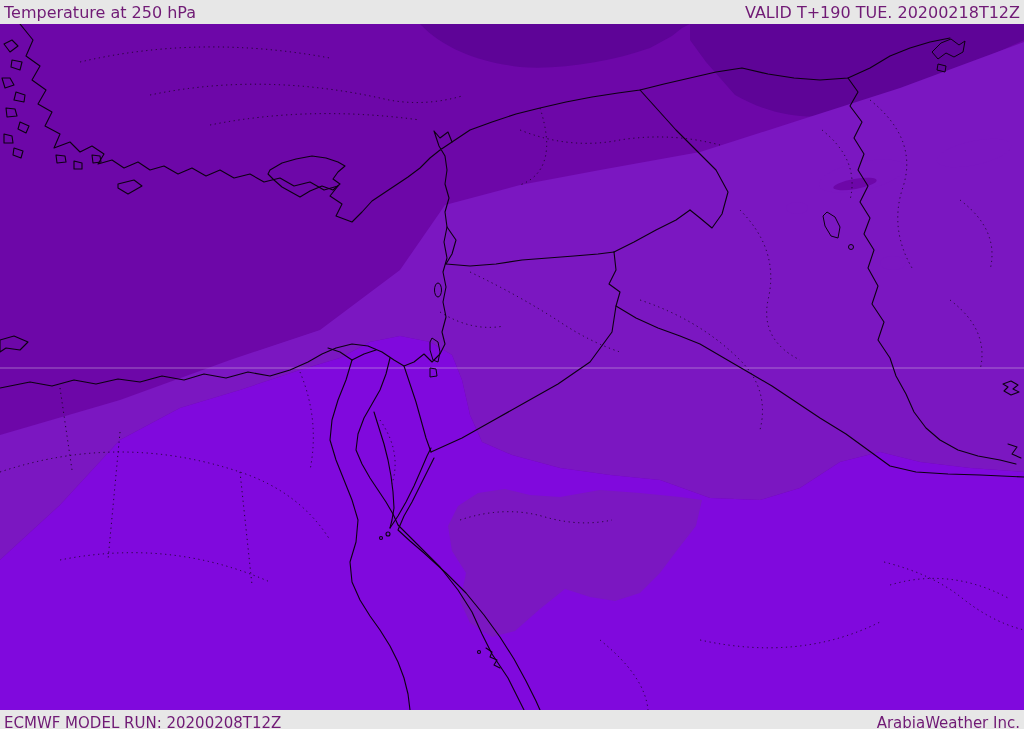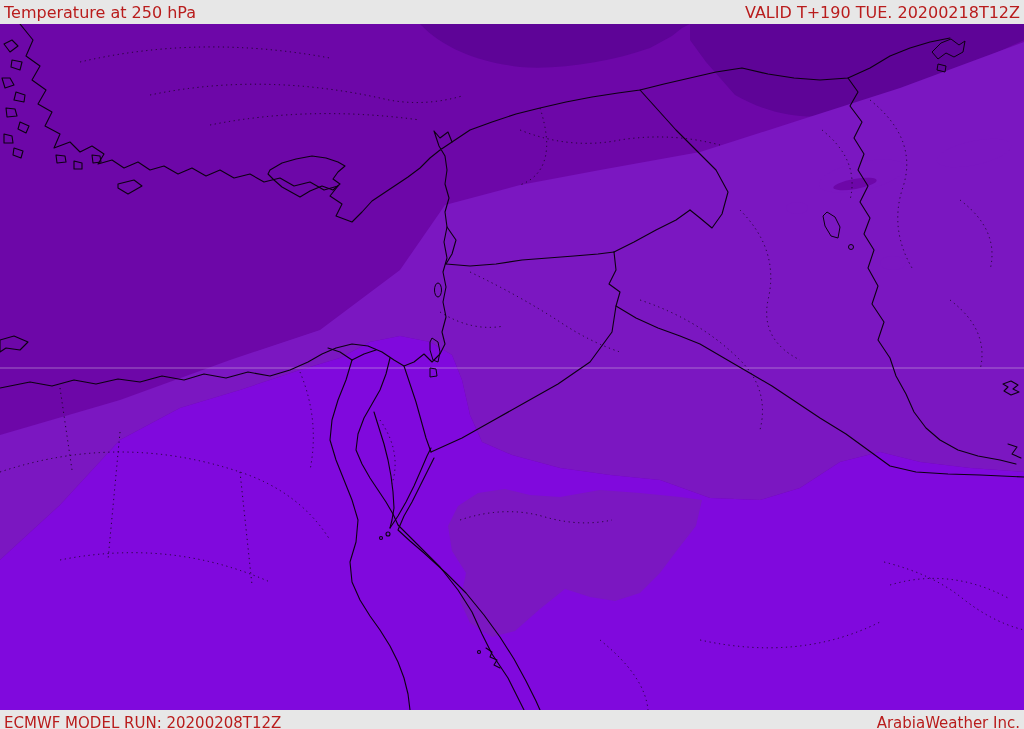--- a/index.html
+++ b/index.html
@@ -1,17 +1,17 @@
 <!DOCTYPE html>
 <html><head>
 <meta charset="utf-8">
 <style>
   html,body{margin:0;padding:0;background:#fff;}
   body{width:1024px;height:729px;overflow:hidden;font-family:"DejaVu Sans","Liberation Sans",sans-serif;}
-  .bar{width:1024px;background:#e7e7e7;color:#b91c1c;display:flex;justify-content:space-between;align-items:center;box-sizing:border-box;padding:0 4px;}
+  .bar{width:1024px;background:#e7e7e7;color:#701a75;display:flex;justify-content:space-between;align-items:center;box-sizing:border-box;padding:0 4px;}
   .bar.top{height:24px;font-size:16px;}
   .bar.bottom{height:25px;font-size:15px;gap:48px;}
   .bar span{white-space:nowrap;}
   #map-wrap{width:1024px;height:686px;line-height:0;}
   svg{display:block;}
   .border{fill:none;stroke:#0d0012;stroke-width:1.1;stroke-linejoin:round;stroke-linecap:round;}
   .dotted{fill:none;stroke:#14041a;stroke-width:1;stroke-dasharray:1.2 3.6;opacity:.85;}
   .lake{fill:none;stroke:#0d0012;stroke-width:1;}
 </style>
 </head>

